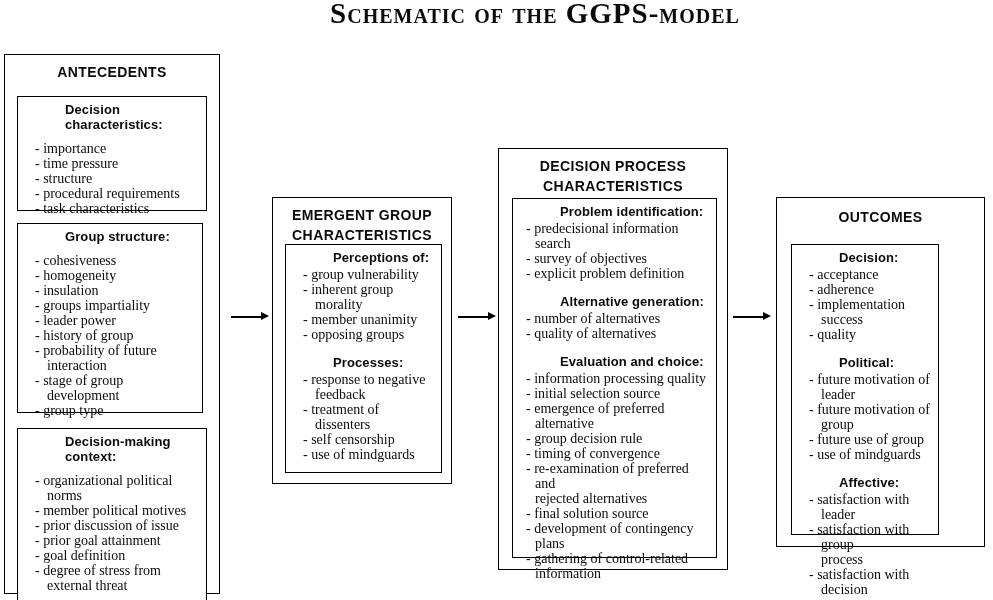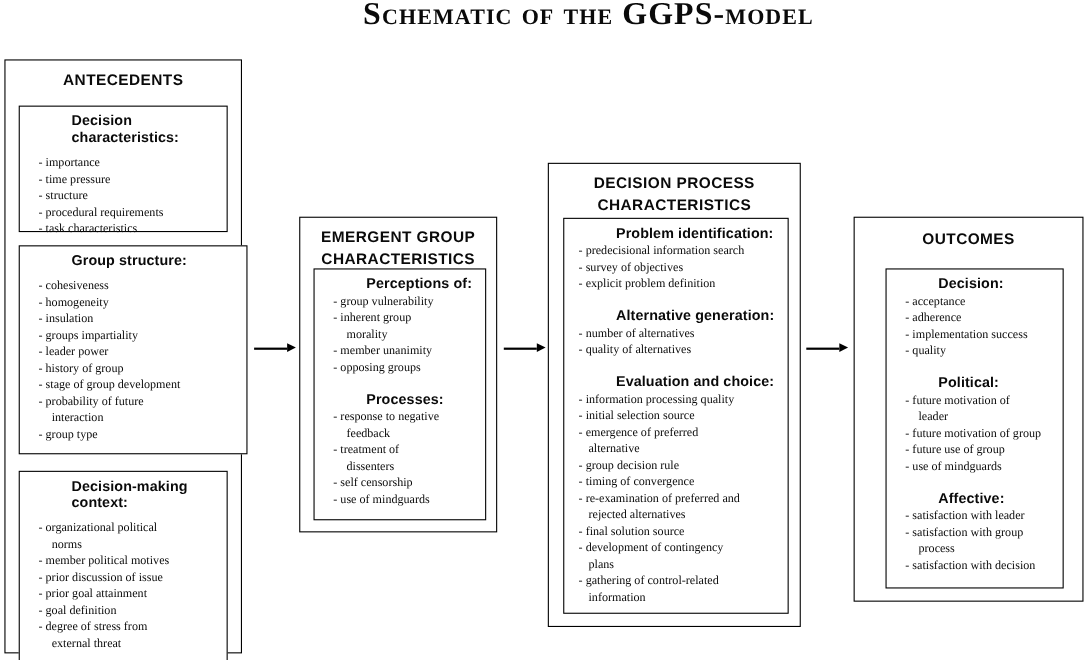--- a/index.html
+++ b/index.html
@@ -55,21 +55,21 @@
     line-height: 15px;
     letter-spacing: 0.1px;
     color: #0a0a0a;
     padding-left: 40px;
   }
   .subbox .sec-heading { margin-bottom: 9px; }
   .inner .sec-heading { margin-bottom: 2px; }
   .section + .section { margin-top: 13px; }
   .items .item {
     font-family: "Liberation Serif", serif;
-    font-size: 11px;
+    font-size: 14px;
     line-height: 15px;
     white-space: pre-line;
     color: #0a0a0a;
   }
   .hang-deep .item  { padding-left: 22px; text-indent: -12px; }
   .hang-shallow .item { padding-left: 15px; text-indent: -9px; }
   .arrow {
     position: absolute;
     width: 30px;
     height: 1.5px;
@@ -100,32 +100,32 @@
       <div class="sec-heading">Decision characteristics:</div>
       <div class="items hang-deep">
           <div class="item">- importance</div>
           <div class="item">- time pressure</div>
           <div class="item">- structure</div>
           <div class="item">- procedural requirements</div>
           <div class="item">- task characteristics</div>
         </div>
     </div>
 
-    <div class="subbox" style="left:12px; top:168px; width:208px; height:190px;">
+    <div class="subbox" style="left:12px; top:168px; width:186px; height:190px;">
       <div class="sec-heading">Group structure:</div>
       <div class="items hang-deep">
           <div class="item">- cohesiveness</div>
           <div class="item">- homogeneity</div>
           <div class="item">- insulation</div>
           <div class="item">- groups impartiality</div>
           <div class="item">- leader power</div>
           <div class="item">- history of group</div>
-          <div class="item">- stage of group development</div>
           <div class="item">- probability of future
 interaction</div>
+          <div class="item">- stage of group development</div>
           <div class="item">- group type</div>
         </div>
     </div>
 
     <div class="subbox" style="left:12px; top:373px; width:190px; height:200px;">
       <div class="sec-heading">Decision-making context:</div>
       <div class="items hang-deep">
           <div class="item">- organizational political
 norms</div>
           <div class="item">- member political motives</div>
@@ -201,21 +201,21 @@
 plans</div>
             <div class="item">- gathering of control-related
 information</div>
           </div>
       </div>
     </div>
   </section>
 
   <section class="box" style="left:776px; top:197px; width:209px; height:350px;">
     <div class="box-title" style="padding-top:10px;">OUTCOMES</div>
-    <div class="inner" style="left:28px; top:46px; width:162px; height:291px;">
+    <div class="inner" style="left:14px; top:46px; width:148px; height:291px;">
       <div class="section">
         <div class="sec-heading">Decision:</div>
         <div class="items hang-deep">
             <div class="item">- acceptance</div>
             <div class="item">- adherence</div>
             <div class="item">- implementation success</div>
             <div class="item">- quality</div>
           </div>
       </div>
       <div class="section">

